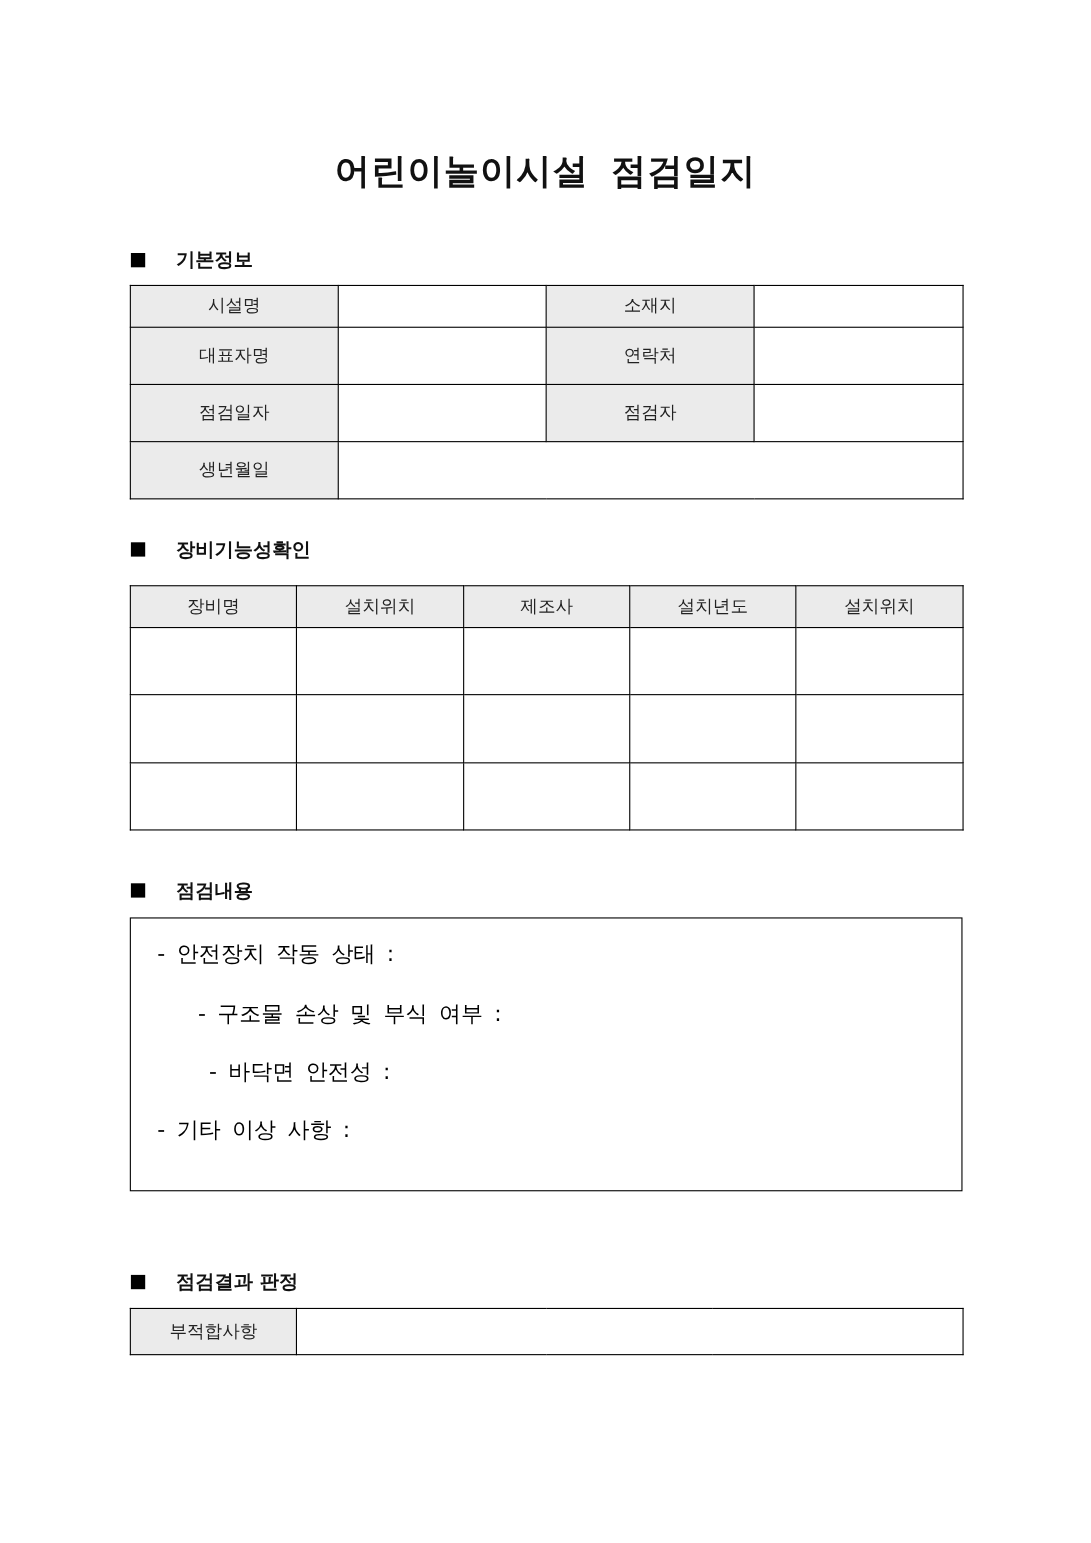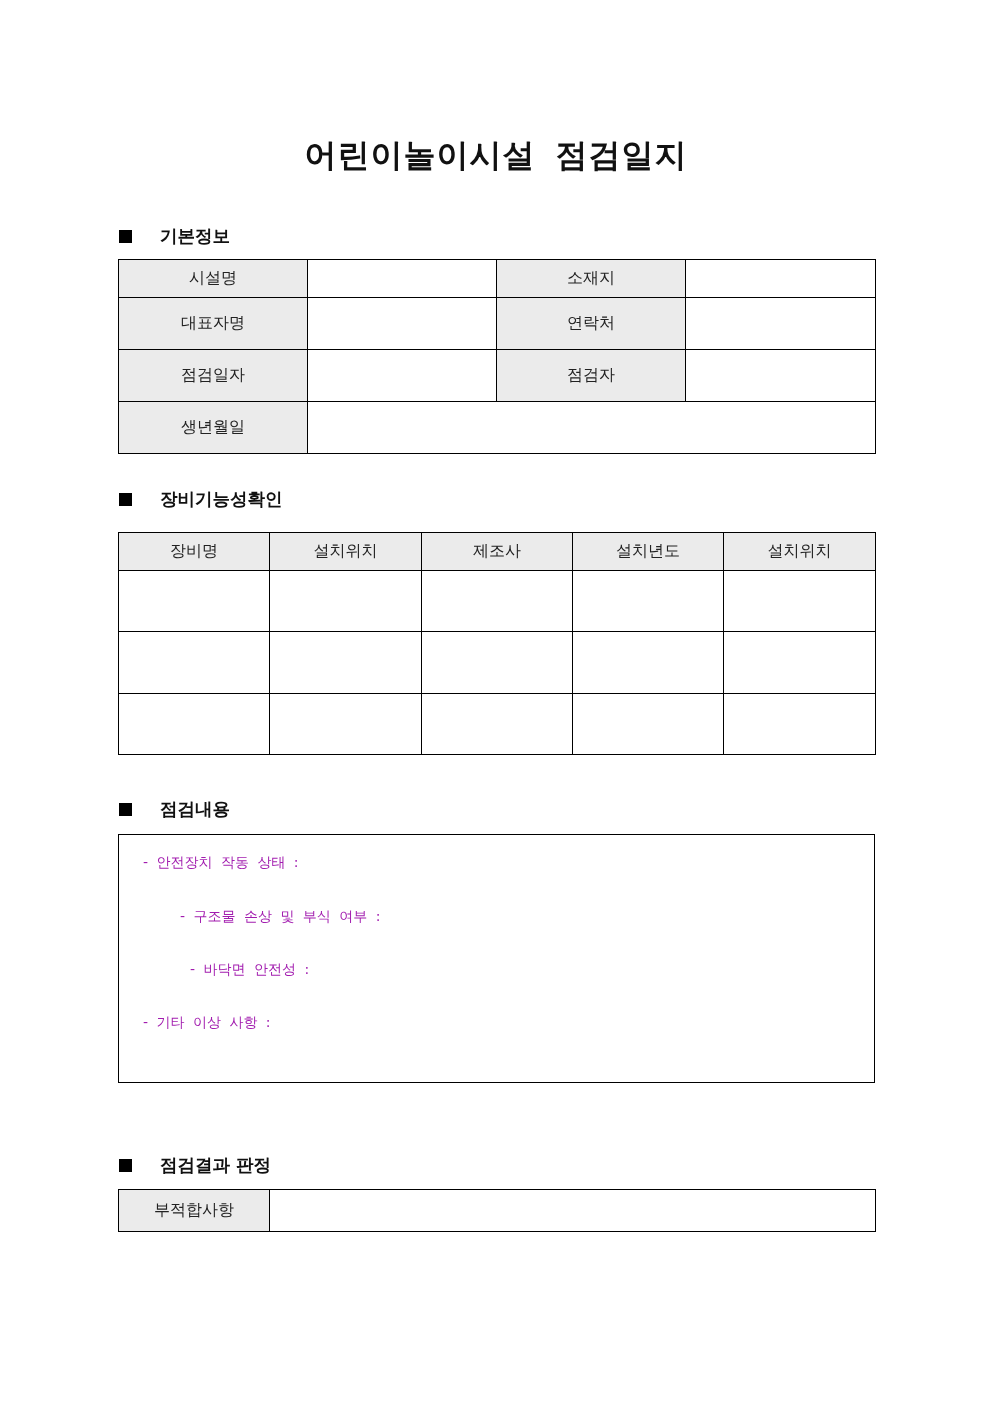--- a/index.html
+++ b/index.html
@@ -4,21 +4,21 @@
 <style>
   html, body { margin: 0; padding: 0; background: #ffffff; }
   body { width: 992px; height: 1403px; position: relative; font-family: "DejaVu Sans", "Liberation Sans", sans-serif; color: #111; }
   .title { position: absolute; left: 0; width: 992px; top: 134px; text-align: center; font-size: 32px; font-weight: bold; letter-spacing: 1px; word-spacing: 8px; }
   .section-heading { position: absolute; left: 119px; font-size: 17.5px; font-weight: bold; display: flex; align-items: center; gap: 16px; }
   .section-heading .sq { display: inline-block; width: 13px; height: 13px; background: #000; margin-right: 12px; }
   table { position: absolute; left: 118px; width: 757px; border-collapse: collapse; table-layout: fixed; padding-left: 30px; }
   td { border: 1.5px solid #000; padding: 0; text-align: center; font-size: 16px; color: #222; }
   td.lbl { background: #ebebeb; }
   .box { position: absolute; left: 118px; top: 834px; width: 755px; height: 247px; border: 1.5px solid #000; }
-  .box .line { position: absolute; left: 24px; font-size: 14px; color: #a21caf; word-spacing: 4px; }
+  .box .line { position: absolute; left: 24px; font-size: 20px; color: #000000; word-spacing: 4px; }
 </style>
 </head>
 <body>
 
 <div class="title">어린이놀이시설 점검일지</div>
 
 <div class="section-heading" style="top:224px;">
   <span class="sq"></span>
   <span>기본정보</span>
 </div>

